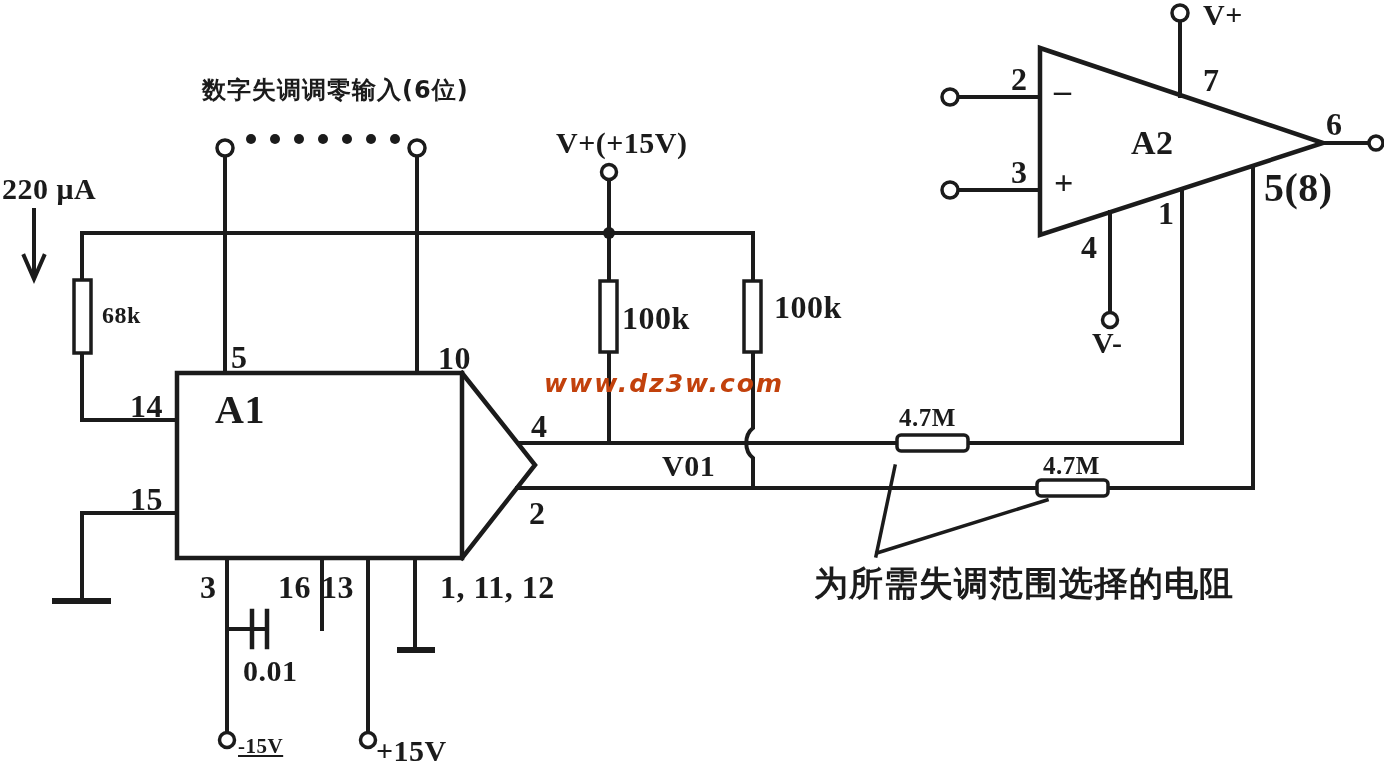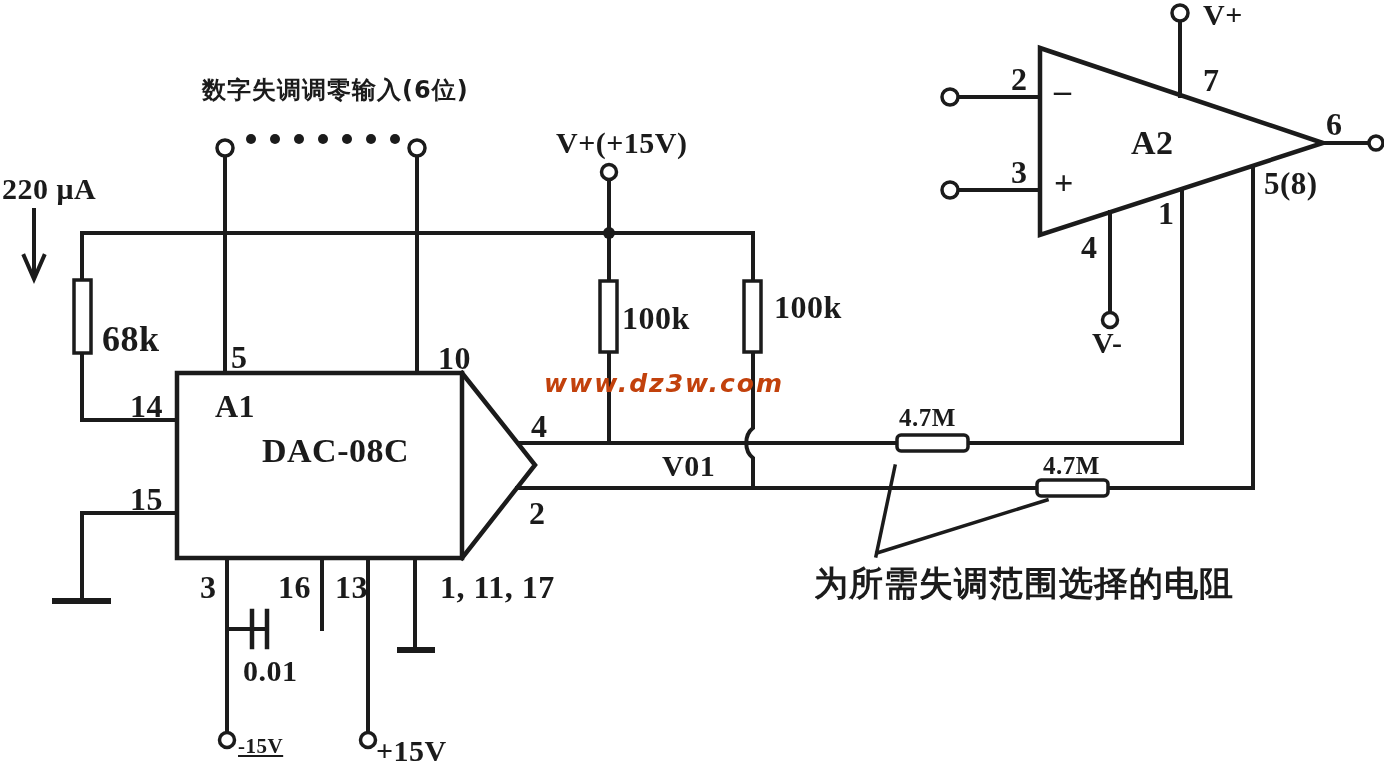--- a/index.html
+++ b/index.html
@@ -104,33 +104,32 @@
       <path d="M1047 500 L877 553" stroke-width="3.5"></path>
     </g>
   </svg>
 
   <div class="lbl cjk" style="left:202px;top:78px;font-size:24px;">数字失调调零输入(6位)</div>
 
   <div class="lbl" style="left:2px;top:174px;font-size:30px;">220 μA</div>
 
   <div class="lbl" style="left:556px;top:128px;font-size:30px;">V+(+15V)</div>
 
-  <div class="lbl" style="left:102px;top:321px;font-size:36px;">68k</div>
+  <div class="lbl" style="left:102px;top:303px;font-size:24px;">68k</div>
 
   <div class="lbl" style="left:622px;top:302px;font-size:32px;">100k</div>
 
   <div class="lbl" style="left:774px;top:291px;font-size:32px;">100k</div>
 
   <div class="lbl" style="left:899px;top:405px;font-size:25px;">4.7M</div>
 
   <div class="lbl" style="left:1043px;top:453px;font-size:25px;">4.7M</div>
 
-  <div class="lbl" style="left:215px;top:390px;font-size:32px;">A1</div>
+  <div class="lbl" style="left:215px;top:390px;font-size:40px;">A1</div>
 
-  <div class="lbl" style="left:262px;top:434px;font-size:34px;">DAC-08C</div>
 
   <div class="lbl" style="left:662px;top:451px;font-size:30px;text-align:right;">V01</div>
 
   <div class="lbl" style="left:1100px;top:126px;font-size:34px;margin-left:31px;">A2</div>
 
   <div class="lbl" style="left:243px;top:656px;font-size:30px;">0.01</div>
 
   <div class="lbl" style="left:238px;top:736px;font-size:21px;text-decoration:underline;">-15V</div>
 
   <div class="lbl" style="left:376px;top:736px;font-size:30px;">+15V</div>
@@ -142,28 +141,28 @@
   <div class="lbl cjk" style="left:806px;top:566px;font-size:34px;margin-left:8px;">为所需失调范围选择的电阻</div>
 
   <div class="lbl wm" style="left:544px;top:371px;font-size:25px;">www.dz3w.com</div>
 
   <div class="lbl" style="left:231px;top:341px;font-size:32px;">5</div>
   <div class="lbl" style="left:438px;top:342px;font-size:32px;">10</div>
   <div class="lbl" style="left:130px;top:390px;font-size:32px;">14</div>
   <div class="lbl" style="left:130px;top:483px;font-size:32px;">15</div>
   <div class="lbl" style="left:200px;top:571px;font-size:32px;">3</div>
   <div class="lbl" style="left:278px;top:571px;font-size:32px;">16</div>
-  <div class="lbl" style="left:335px;top:571px;font-size:32px;text-align:center;">13</div>
-  <div class="lbl" style="left:440px;top:571px;font-size:32px;">1, 11, 17</div>
+  <div class="lbl" style="left:321px;top:571px;font-size:32px;text-align:center;">13</div>
+  <div class="lbl" style="left:440px;top:571px;font-size:32px;">1, 11, 12</div>
   <div class="lbl" style="left:531px;top:410px;font-size:32px;">4</div>
   <div class="lbl" style="left:529px;top:497px;font-size:32px;">2</div>
 
   <div class="lbl" style="left:1011px;top:63px;font-size:32px;">2</div>
   <div class="lbl" style="left:1011px;top:156px;font-size:32px;">3</div>
   <div class="lbl" style="left:1054px;top:74px;font-size:34px;">–</div>
   <div class="lbl" style="left:1054px;top:166px;font-size:34px;">+</div>
   <div class="lbl" style="left:1203px;top:64px;font-size:32px;">7</div>
   <div class="lbl" style="left:1326px;top:108px;font-size:32px;">6</div>
   <div class="lbl" style="left:1081px;top:231px;font-size:32px;">4</div>
   <div class="lbl" style="left:1158px;top:197px;font-size:32px;">1</div>
-  <div class="lbl" style="left:1264px;top:168px;font-size:31px;">5(8)</div>
+  <div class="lbl" style="left:1264px;top:168px;font-size:40px;">5(8)</div>
 
 </div>
 
 </body></html>

